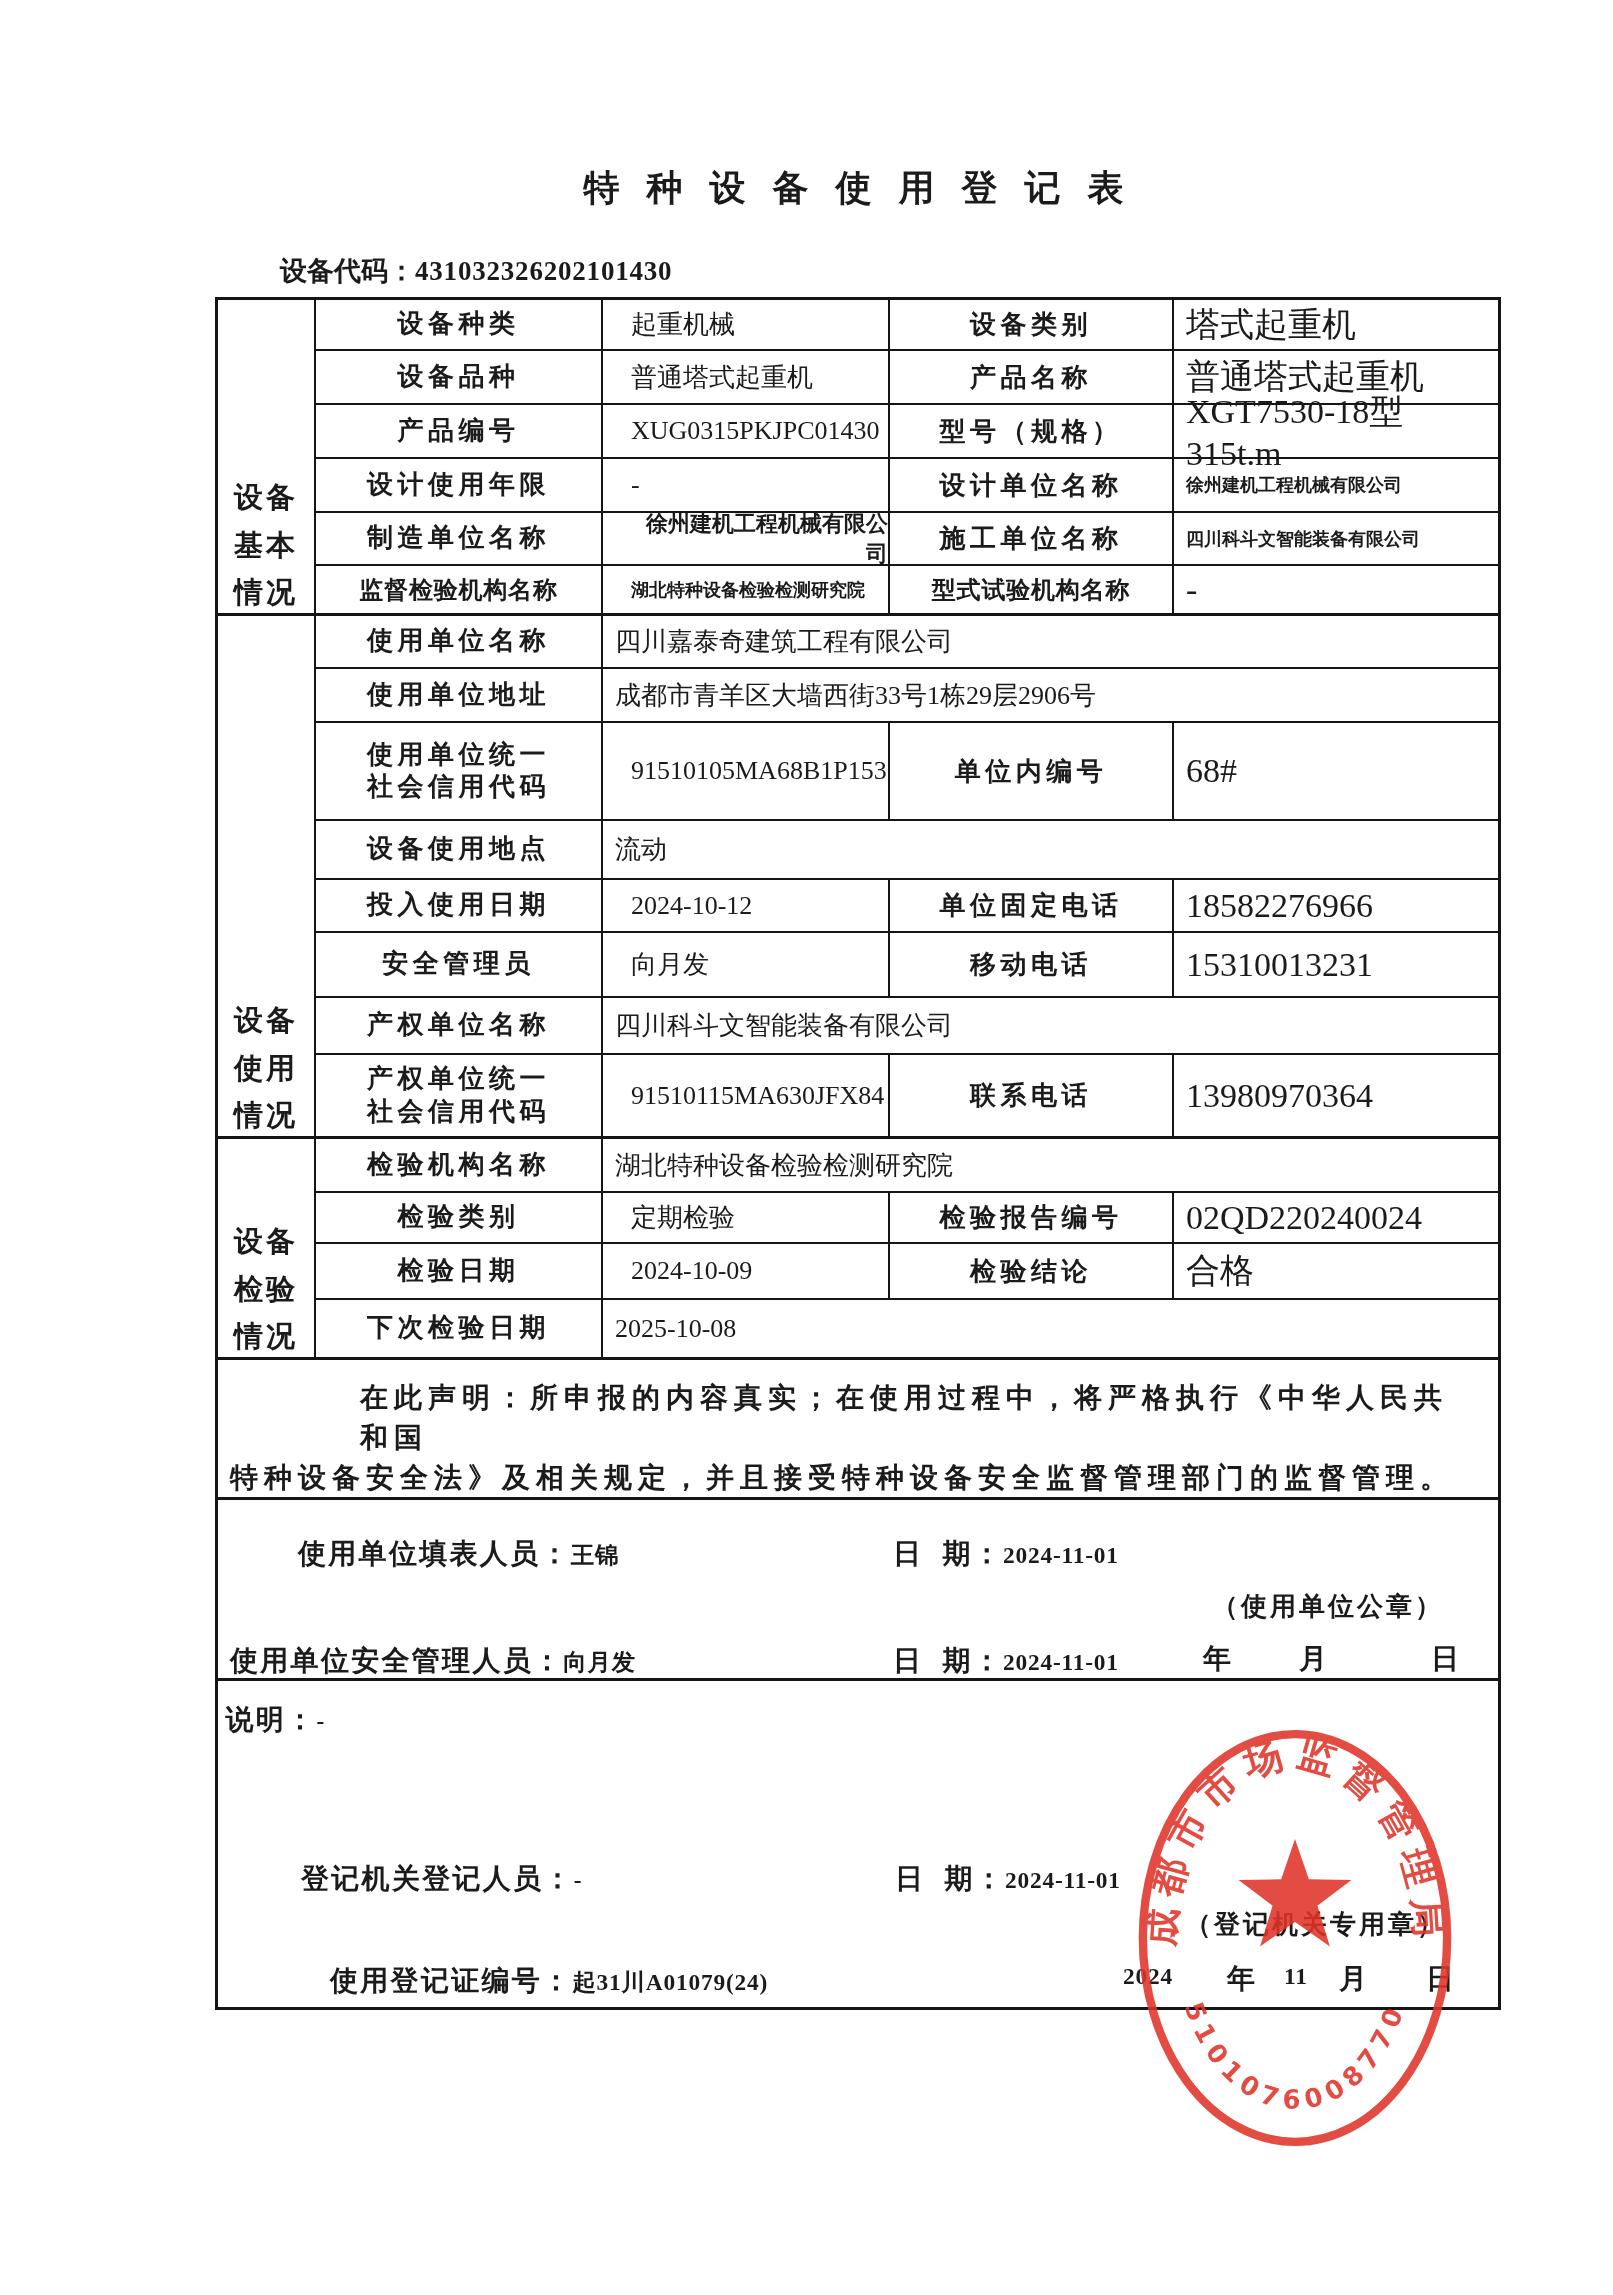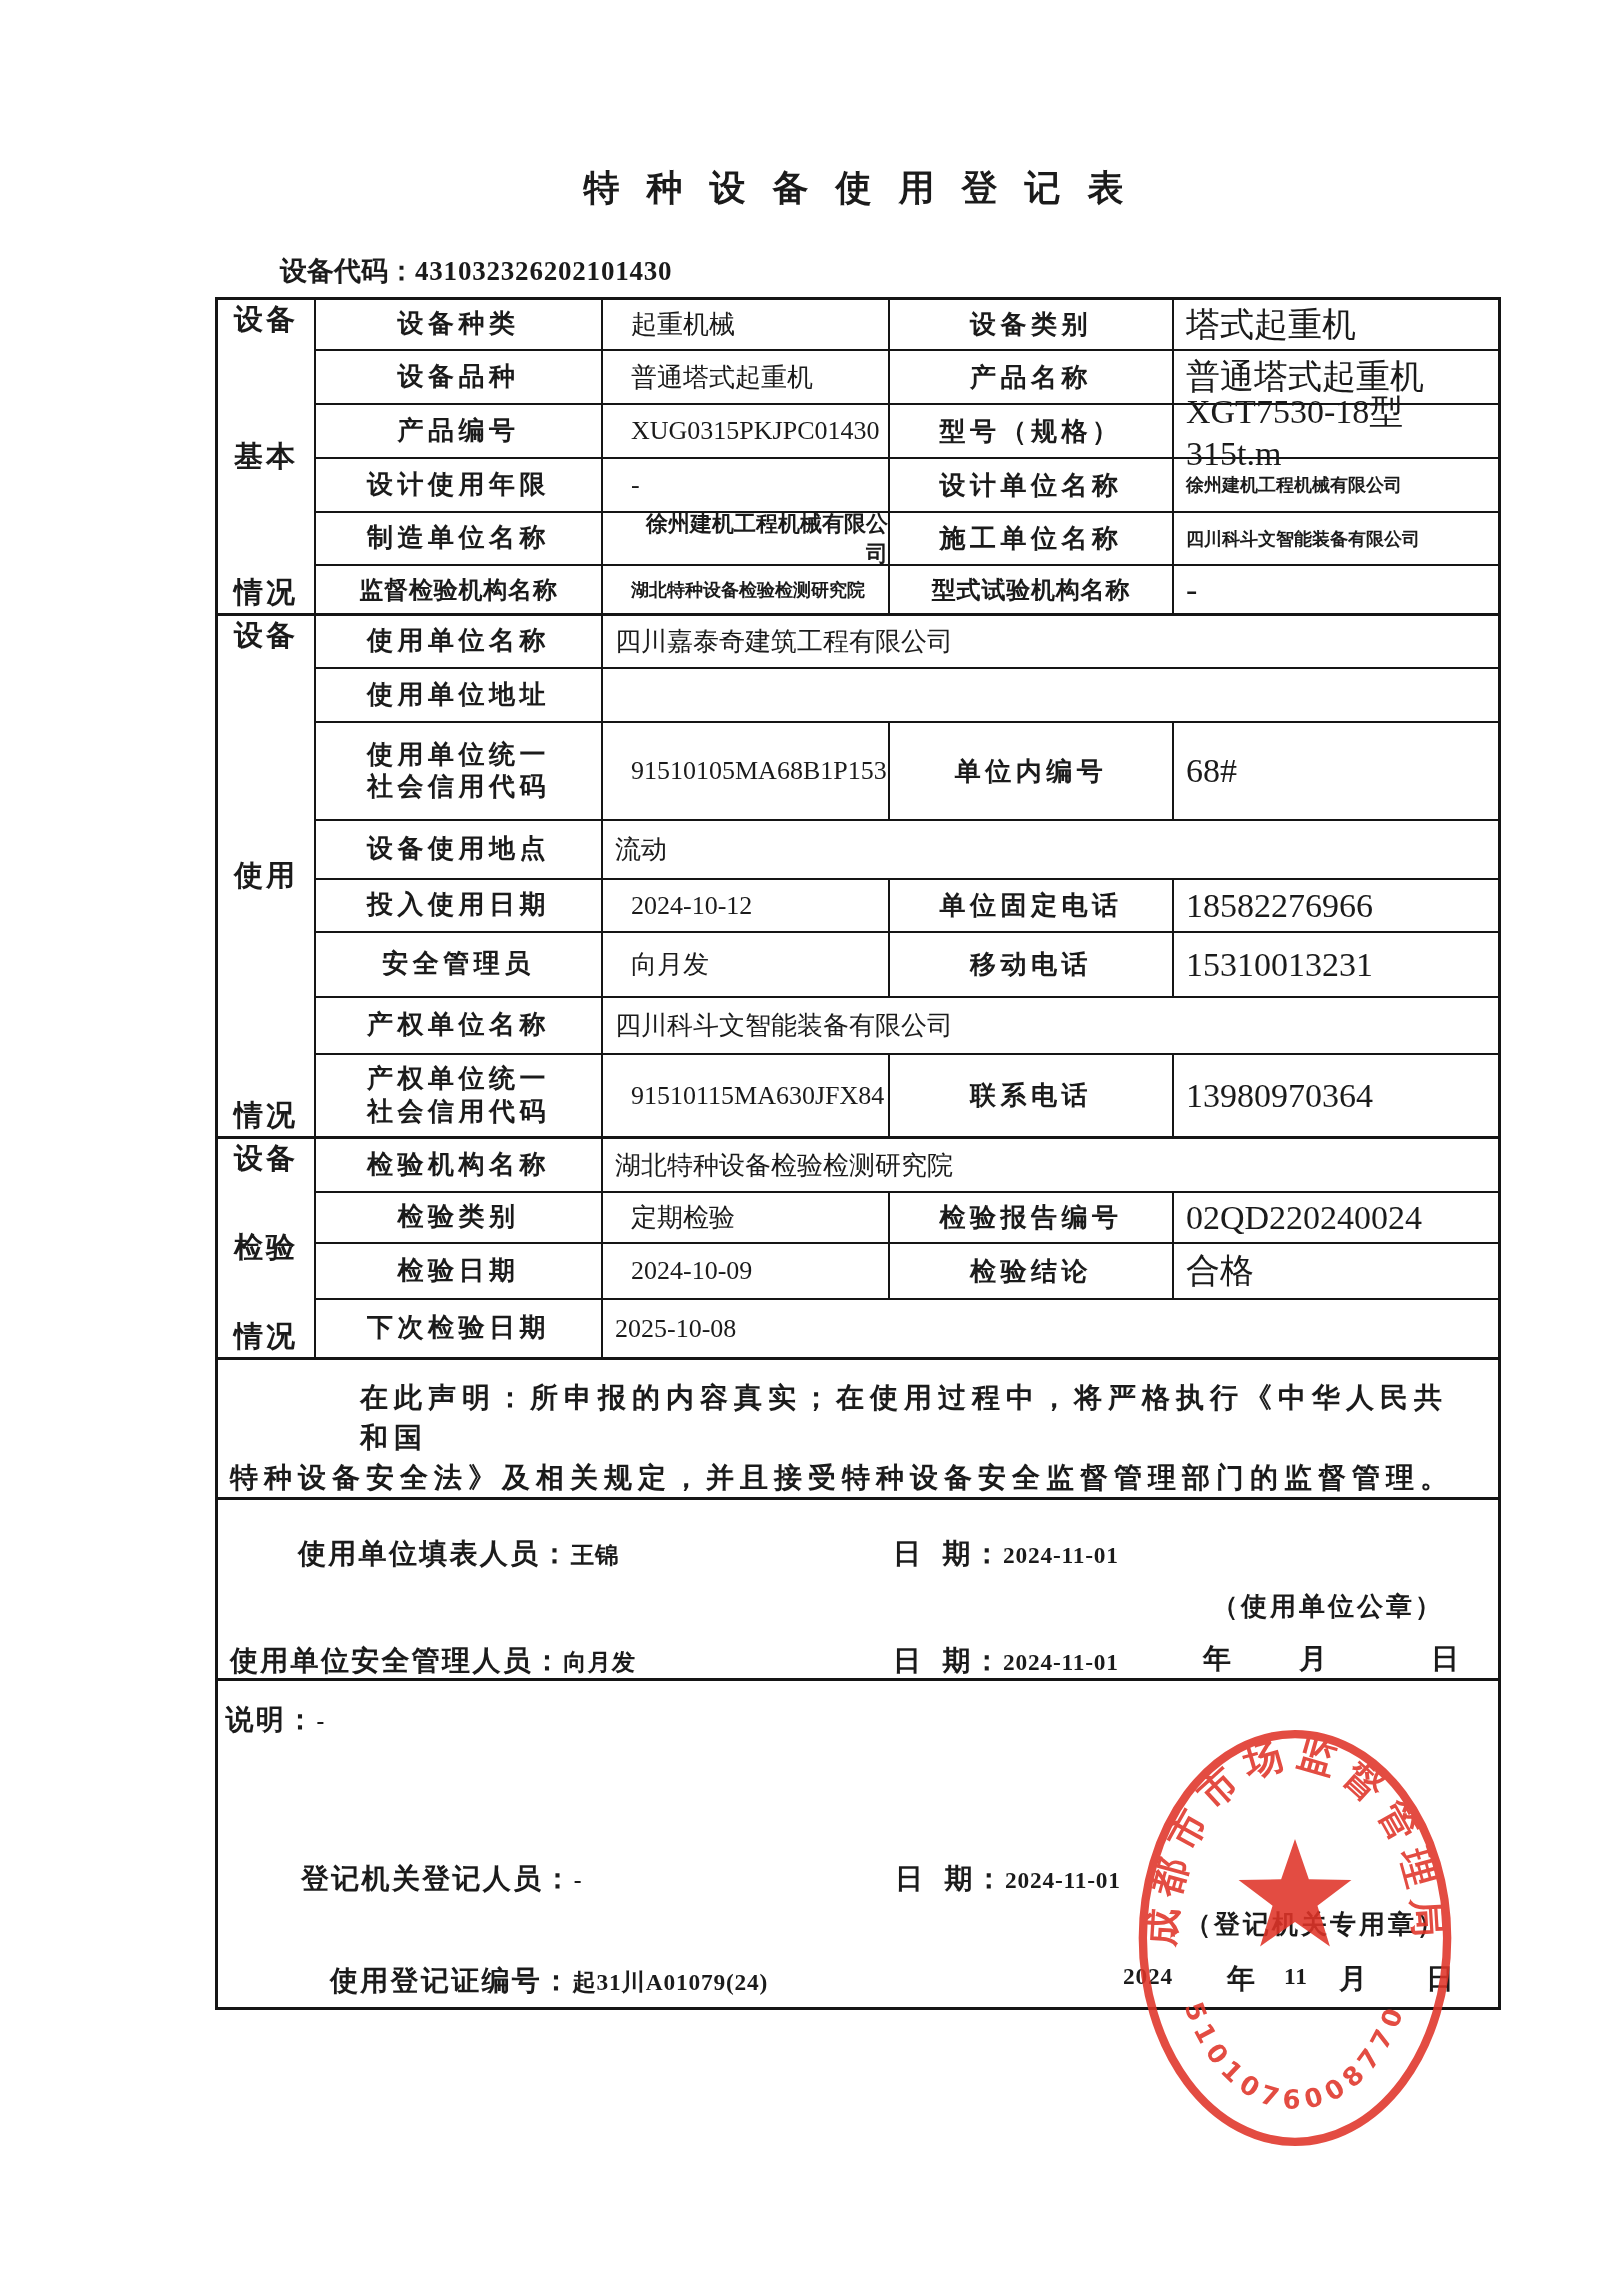--- a/index.html
+++ b/index.html
@@ -9,21 +9,21 @@
 
   .doc-title { position:absolute; left:215px; top:164px; width:1286px;
                text-align:center; font-size:36px; font-weight:700; letter-spacing:9px; }
   .code-line { position:absolute; left:280px; top:253px; font-size:27px; font-weight:600; }
   .code-line .num { font-weight:600; letter-spacing:0.8px; }
 
   .tbl { position:absolute; left:215px; top:297px; width:1286px; border:3.8px solid #151515; }
 
   .sec { display:flex; border-bottom:3.8px solid #151515; }
   .sec-hdr { width:98px; border-right:2.3px solid #151515; display:flex; flex-direction:column;
-             justify-content:space-between; align-items:center; gap:7.5px;
+             justify-content:flex-end; align-items:center; gap:7.5px;
              font-size:29px; font-weight:700; letter-spacing:3px; }
   .sec-body { flex:1; display:flex; flex-direction:column; }
 
   .row { display:flex; border-bottom:2.3px solid #151515; }
   .row:last-child { border-bottom:0; }
 
   .cl  { width:287px; border-right:2.3px solid #151515; display:flex; flex-direction:column;
          justify-content:center; align-items:center; text-align:center;
          font-size:26px; font-weight:700; letter-spacing:4.5px; line-height:1.25; }
   .cl.long { letter-spacing:0.8px; font-size:24px; }
@@ -117,20 +117,21 @@
         <span>使用</span>
         <span>情况</span>
       </div>
       <div class="sec-body">
         <div class="row" style="height:53px">
           <div class="cl">使用单位名称</div>
           <div class="cvs">四川嘉泰奇建筑工程有限公司</div>
         </div>
         <div class="row" style="height:54px">
           <div class="cl">使用单位地址</div>
+          <div class="cvs">成都市青羊区大墙西街33号1栋29层2906号</div>
         </div>
         <div class="row" style="height:98px">
           <div class="cl">
             <div>使用单位统一</div>
             <div>社会信用代码</div>
           </div>
           <div class="cv1">91510105MA68B1P153</div>
           <div class="cl2">单位内编号</div>
           <div class="cv2">68#</div>
         </div>

